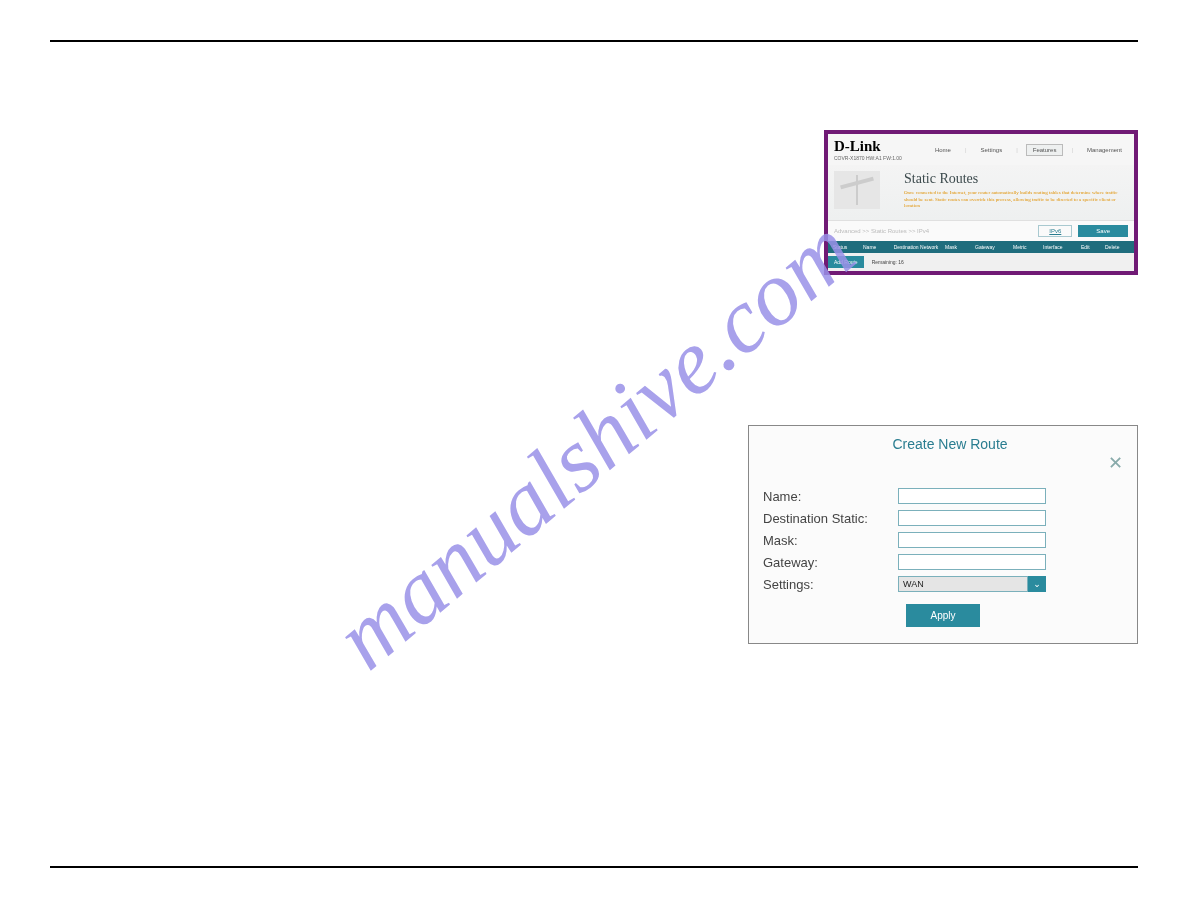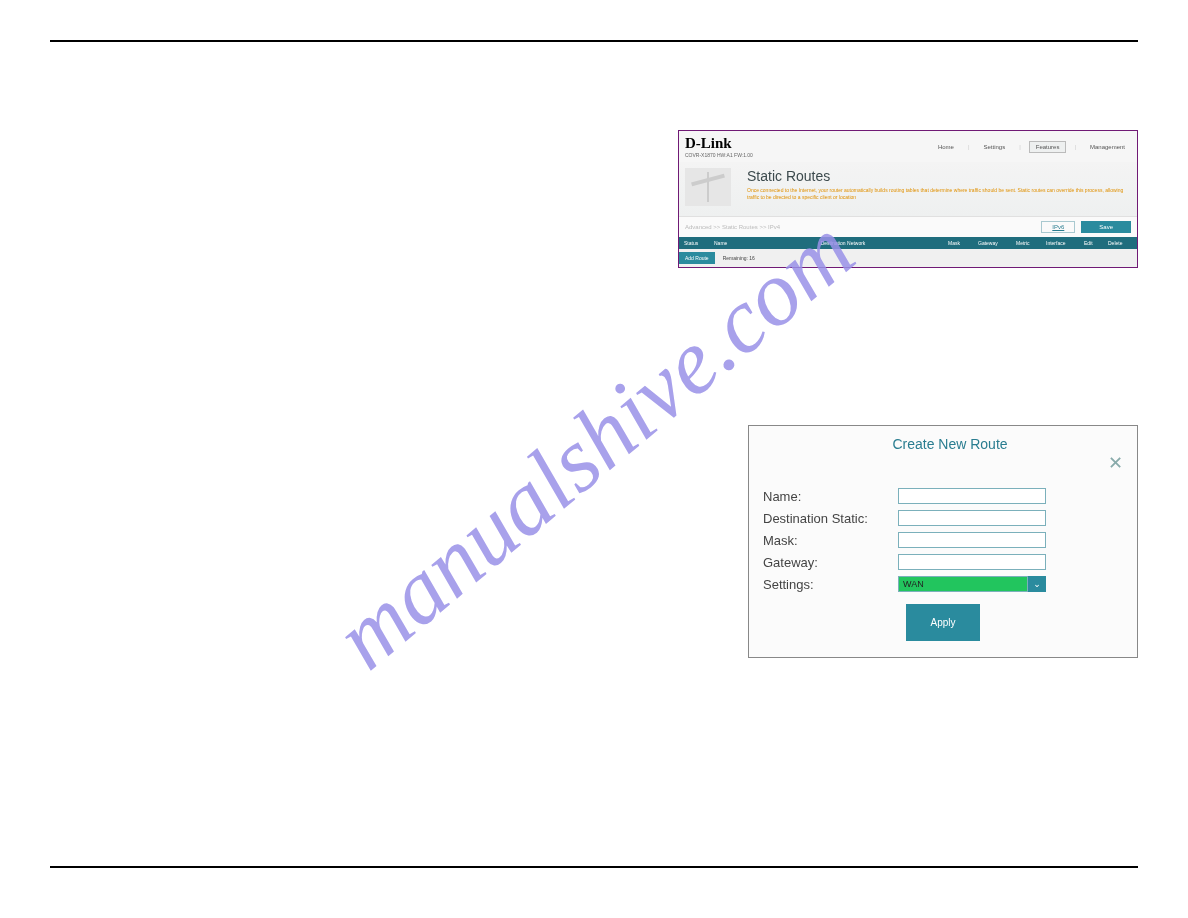--- a/index.html
+++ b/index.html
@@ -40,22 +40,22 @@
     white-space: nowrap;
     pointer-events: none;
     z-index: 5;
   }
 
   
   .shot1 {
     position: absolute;
     right: 50px;
     top: 130px;
-    width: 460px;
-    border: 1px solid #701a75;
+    width: 314px;
+    border: 4px solid #701a75;
     background: #f6f6f6;
     font-size: 7px;
     color: #666;
   }
   .shot1 .topbar {
     display: flex;
     align-items: center;
     padding: 4px 6px;
     gap: 10px;
   }
@@ -76,21 +76,22 @@
     align-items: center;
     font-size: 6px;
   }
   .shot1 .nav span { padding: 2px 6px; color: #555; }
   .shot1 .nav .divider { color: #ccc; }
   .shot1 .nav .active { border: 1px solid #bbb; background: #eef0f0; }
   .shot1 .hero {
     background: linear-gradient(#f4f4f4, #eef0f0);
     padding: 6px 6px 10px 6px;
     display: flex;
-    gap: 16px;
+    gap: 24px;
+    font-family: Liberation Serif, serif;
   }
   .shot1 .signpost {
     width: 46px; height: 38px;
     background: #e6e6e6;
     position: relative;
     flex: none;
   }
   .shot1 .signpost::before {
     content:"";
     position:absolute;
@@ -206,21 +207,21 @@
   .shot2 .row .inp {
     width: 148px;
     height: 16px;
     border:1px solid #7bb0bb;
     background:#fff;
   }
   .shot2 .row .sel {
     width: 130px;
     height: 16px;
     border:1px solid #7bb0bb;
-    background:#22c55e;
+    background:#e5e5e5;
     font-size:9px;
     color:#222;
     padding-left:4px;
     display:flex;
     align-items:center;
   }
   .shot2 .row .caret {
     width:18px; height:16px;
     background:#2a8b9e;
     color:#fff;
@@ -229,21 +230,21 @@
     justify-content:center;
     font-size:9px;
   }
   .shot2 .apply {
     display:block;
     margin: 12px auto 0 auto;
     background:#2a8b9e;
     color:#fff;
     border:none;
     font-size:10px;
-    padding:13px 24px;
+    padding:6px 24px;
   }
 </style>
 </head>
 <body>
 
 <div class="page">
   <hr class="hr-top">
 
   <div class="watermark">manualshive.com</div>
 

